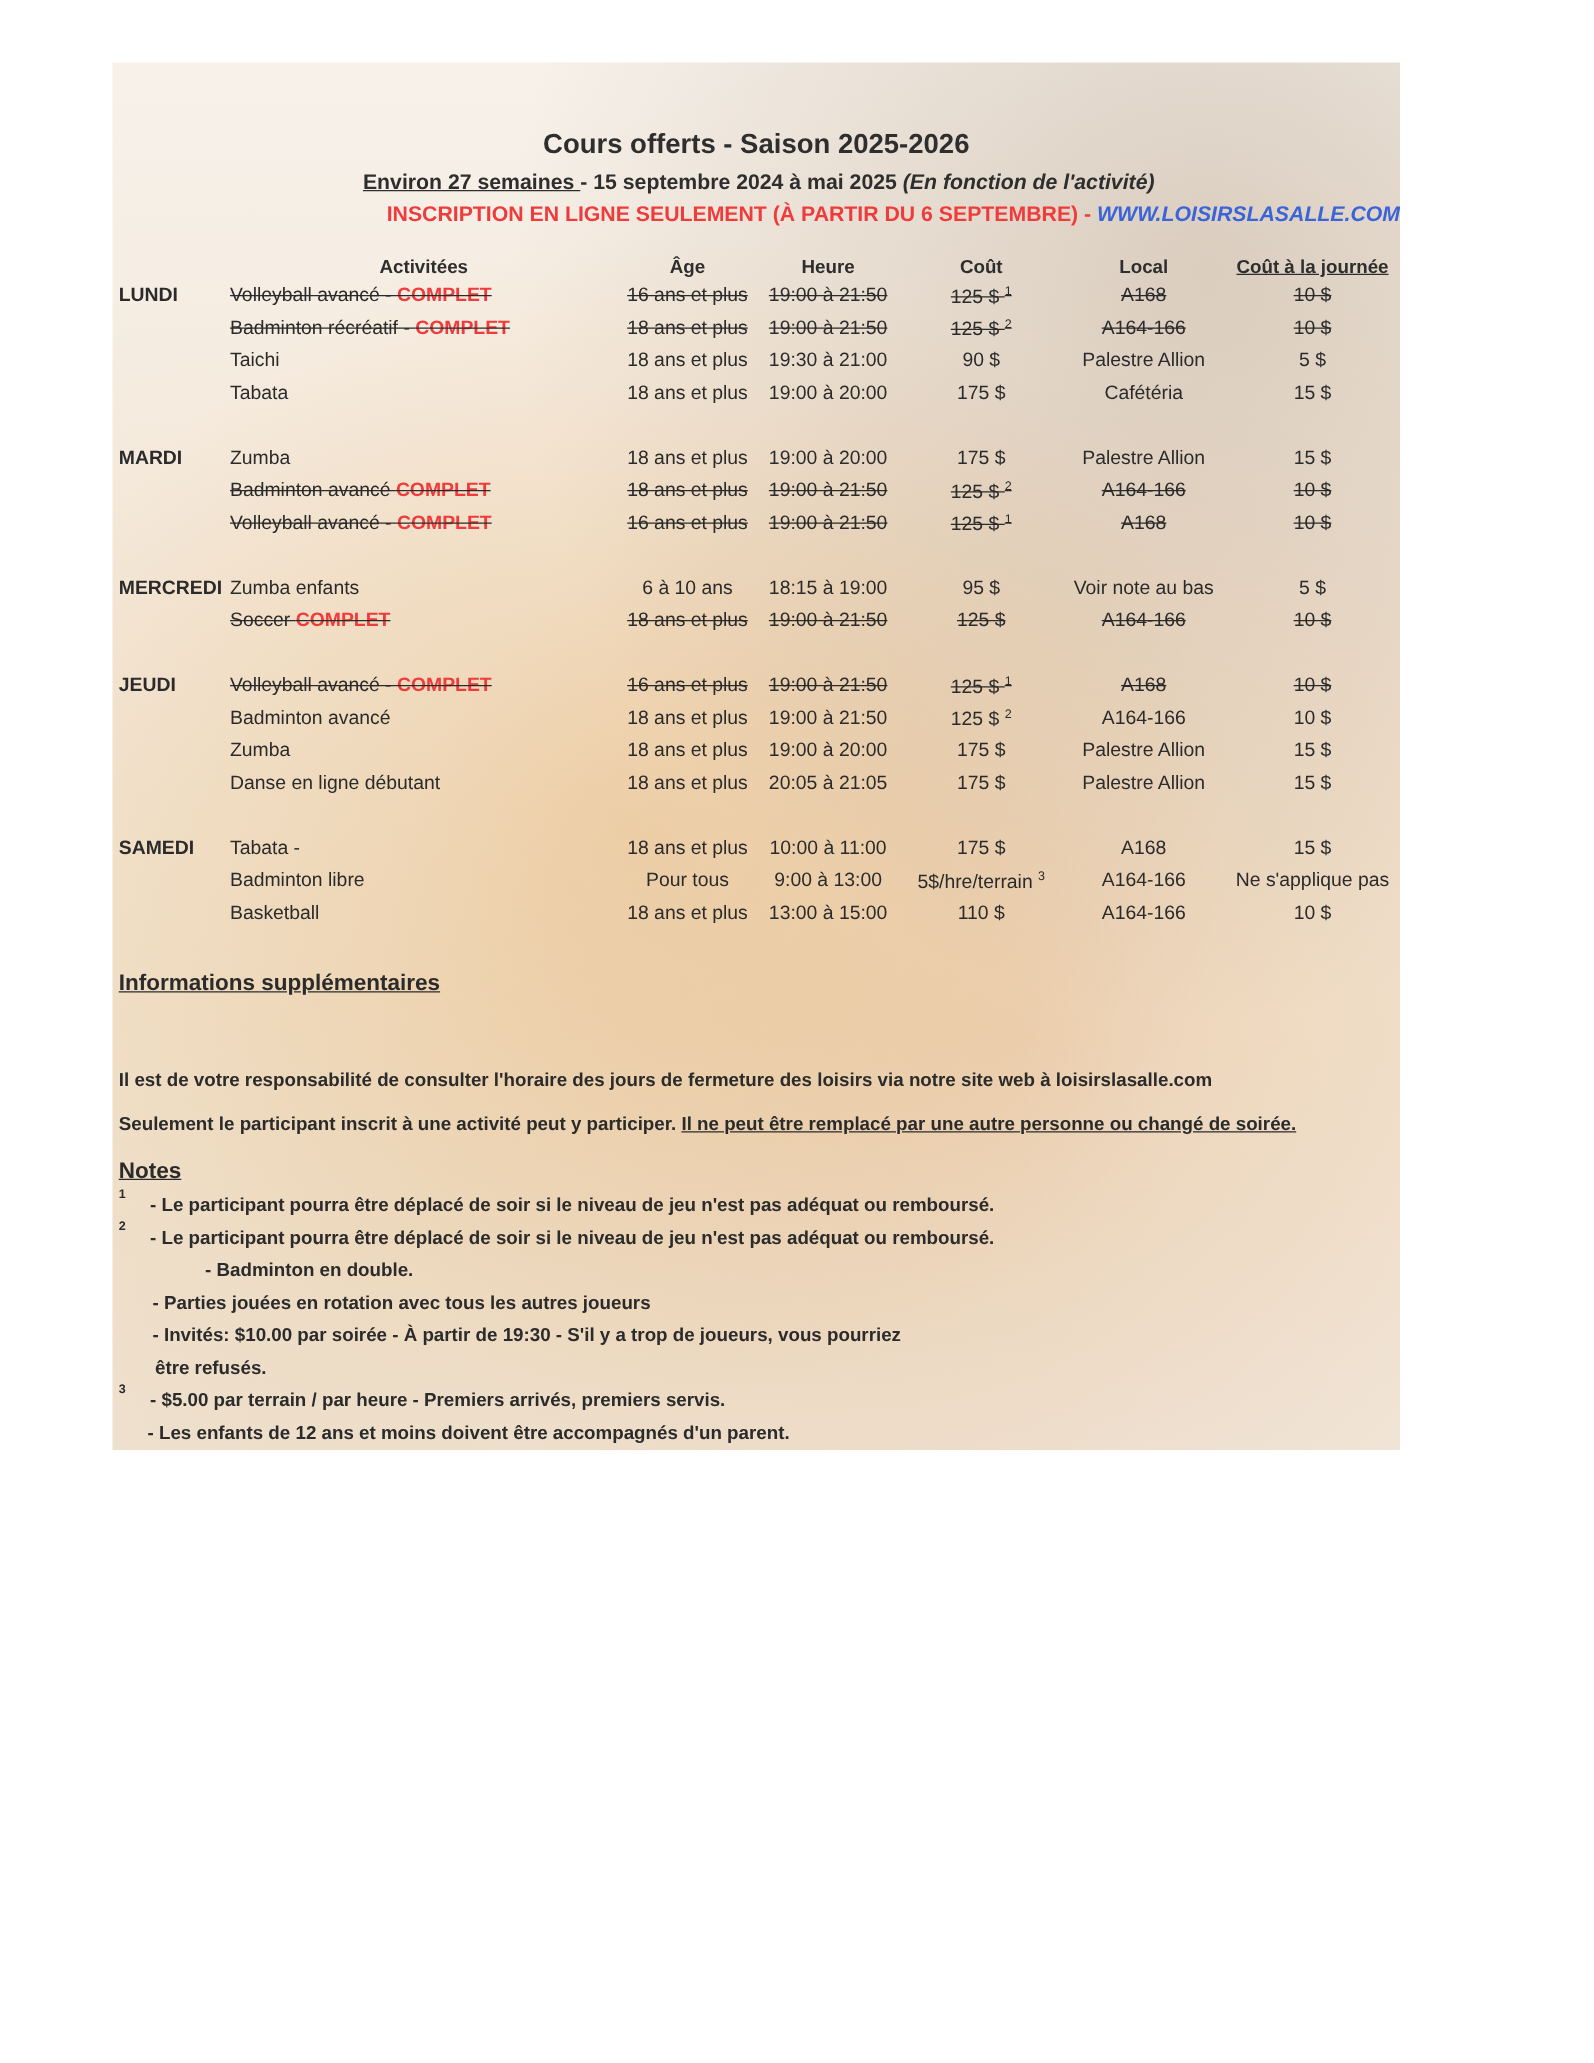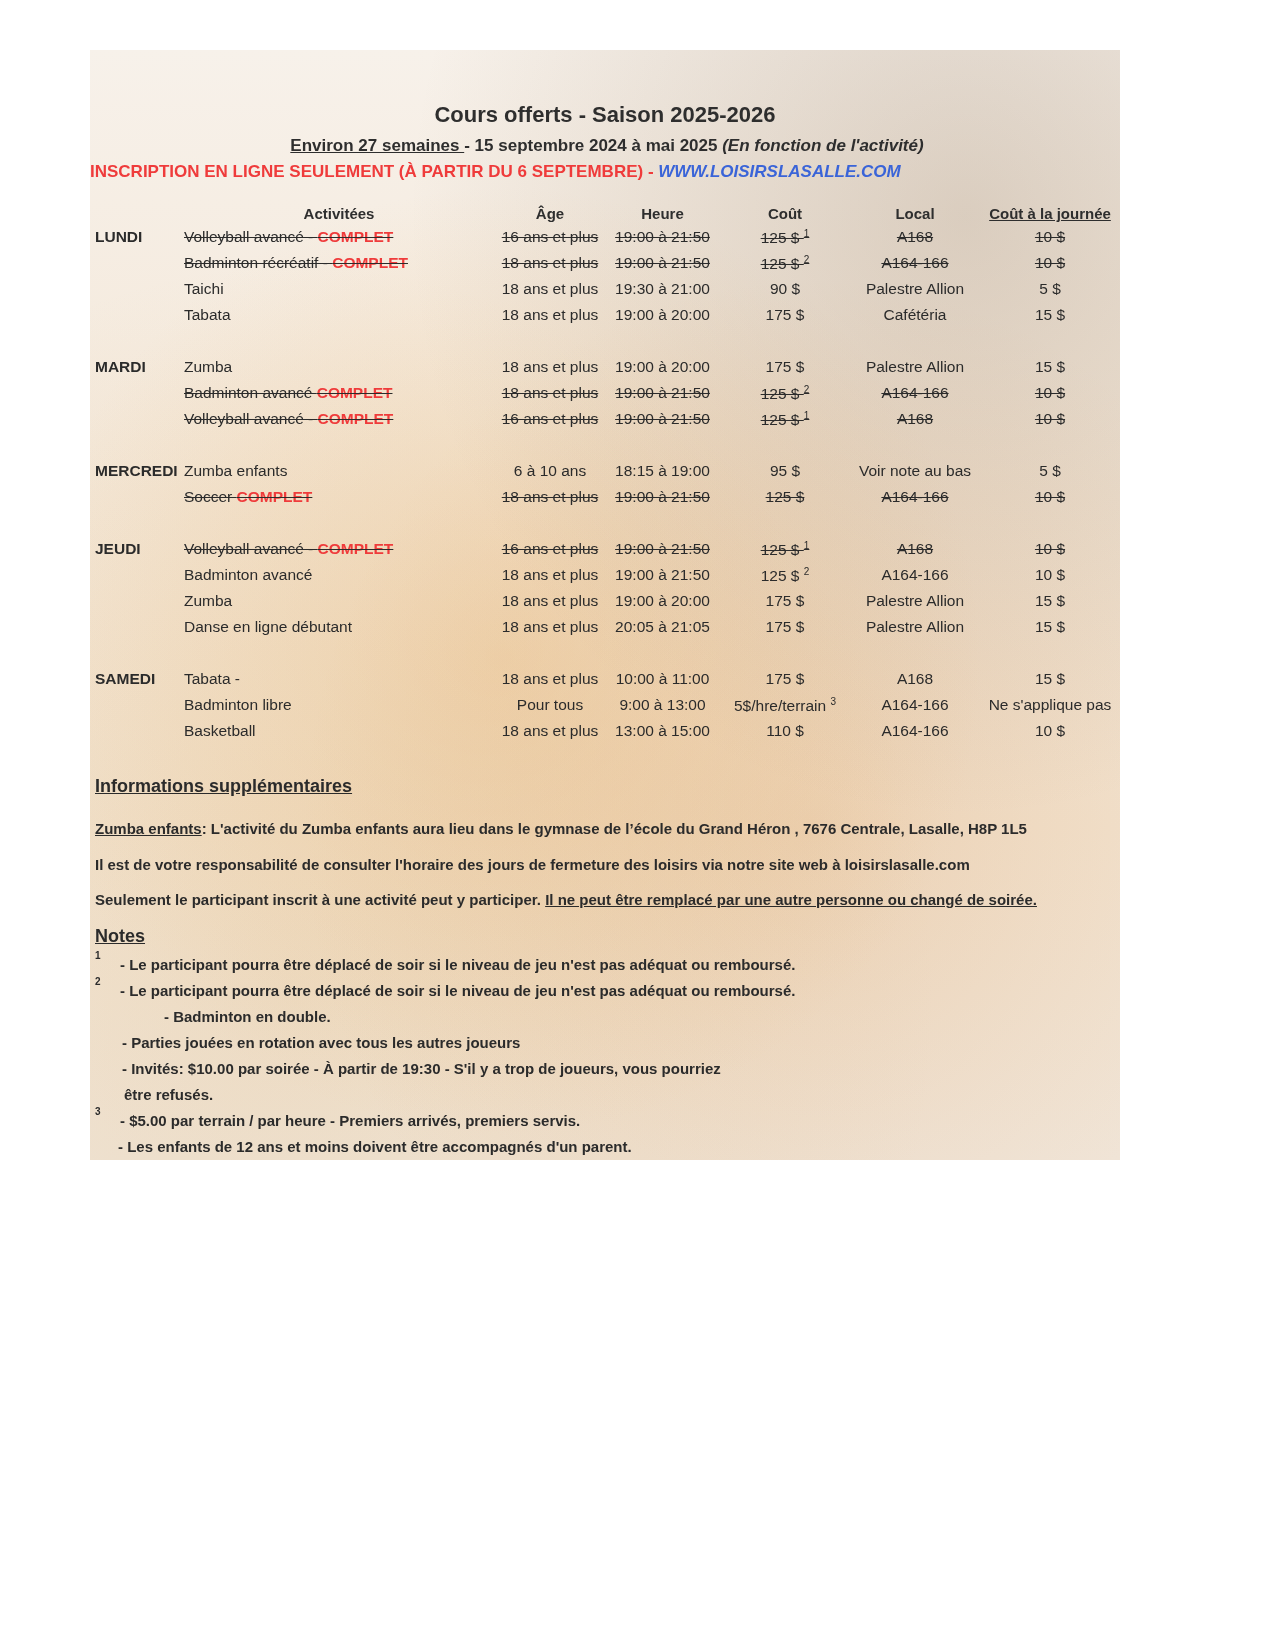--- a/index.html
+++ b/index.html
@@ -12,21 +12,21 @@
       radial-gradient(ellipse at 70% 70%, rgba(210,140,70,0.22), rgba(0,0,0,0) 50%),
       radial-gradient(ellipse at 20% 85%, rgba(220,180,120,0.22), rgba(0,0,0,0) 55%),
       linear-gradient(180deg, #f7f1ea 0%, #f4e8d9 40%, #f3e5d3 70%, #f1e7db 100%);
     overflow: hidden;
   }
   .title { position: absolute; left: 0; right: 0; top: 6px; text-align: center; font-size: 27px; font-weight: bold; color: #2e2e2e; }
   .subtitle { position: absolute; left: 0; right: 0; top: 52px; text-align: center; font-size: 22px; font-weight: bold; color: #2e2e2e; }
   .period { position: absolute; left: 4px; right: 0; top: 86px; text-align: center; font-size: 17px; font-weight: bold; color: #2e2e2e; }
   .period .u { text-decoration: underline; }
   .period .i { font-style: italic; }
-  .signup { position: absolute; left: 0; right: 0; top: 112px; text-align: left; font-size: 17px; font-weight: bold; }
+  .signup { position: absolute; left: 0; right: 0; top: 112px; text-align: right; font-size: 17px; font-weight: bold; }
   .signup .red { color: #ef3b3b; }
   .signup .link { color: #3a64d8; font-style: italic; }
 
   .hdr { position: absolute; top: 155px; font-size: 15px; font-weight: bold; color: #2e2e2e; white-space: nowrap; }
   .row { position: absolute; left: 0; width: 1176px; height: 26px; font-size: 15.5px; white-space: nowrap; }
   .cell { position: absolute; top: 0; }
   .day { left: 5px; font-weight: bold; }
   .act { left: 94px; }
   .age { left: 410px; width: 100px; text-align: center; }
   .time { left: 520px; width: 105px; text-align: center; }
@@ -204,23 +204,20 @@
         <span class="cell act"><span>Basketball</span></span>
         <span class="cell age">18 ans et plus</span>
         <span class="cell time">13:00 à 15:00</span>
         <span class="cell cost"><span>110 $</span></span>
         <span class="cell local">A164-166</span>
         <span class="cell daily">10 $</span>
       </div>
     </div>
 
   <div class="info-h">Informations supplémentaires</div>
-  <div class="para" style="top:770px;">
-    <span class="u">Zumba enfants</span><span>:  L'activité du Zumba enfants aura lieu dans le gymnase de l’école du Grand Héron , 7676 Centrale, Lasalle, H8P 1L5</span>
-  </div>
   <div class="para" style="top:841px;">
     <span>Seulement le participant inscrit à une activité peut y participer.  </span><span class="u">Il ne peut être remplacé par une autre personne ou changé de soirée.</span>
   </div>
   <div class="para" style="top:806px;">Il est de votre responsabilité de consulter l'horaire des jours de fermeture des loisirs via notre site web à loisirslasalle.com</div>
 
   <div class="notes-h">Notes</div>
   <div id="notes">
       <span class="fn" style="top: 900px;">1</span>
       <div class="note" style="top: 906px; left: 30px;">- Le participant pourra être déplacé de soir si le niveau de jeu n'est pas adéquat ou remboursé.</div>
       <span class="fn" style="top: 926px;">2</span>

